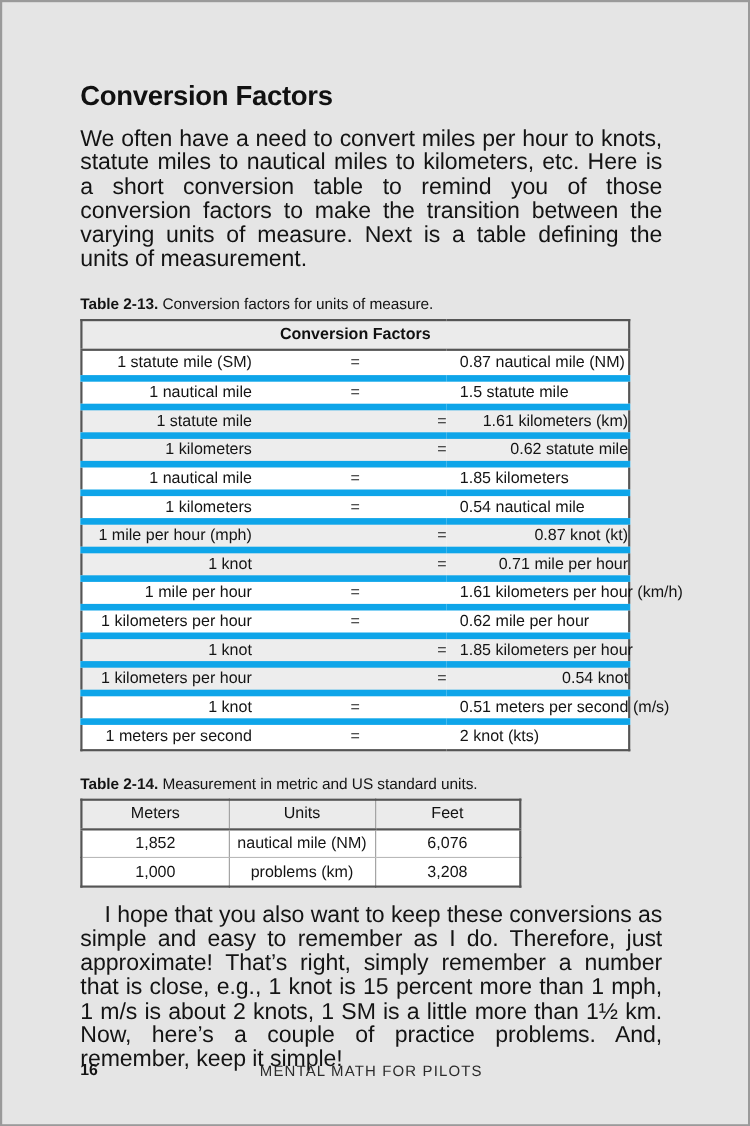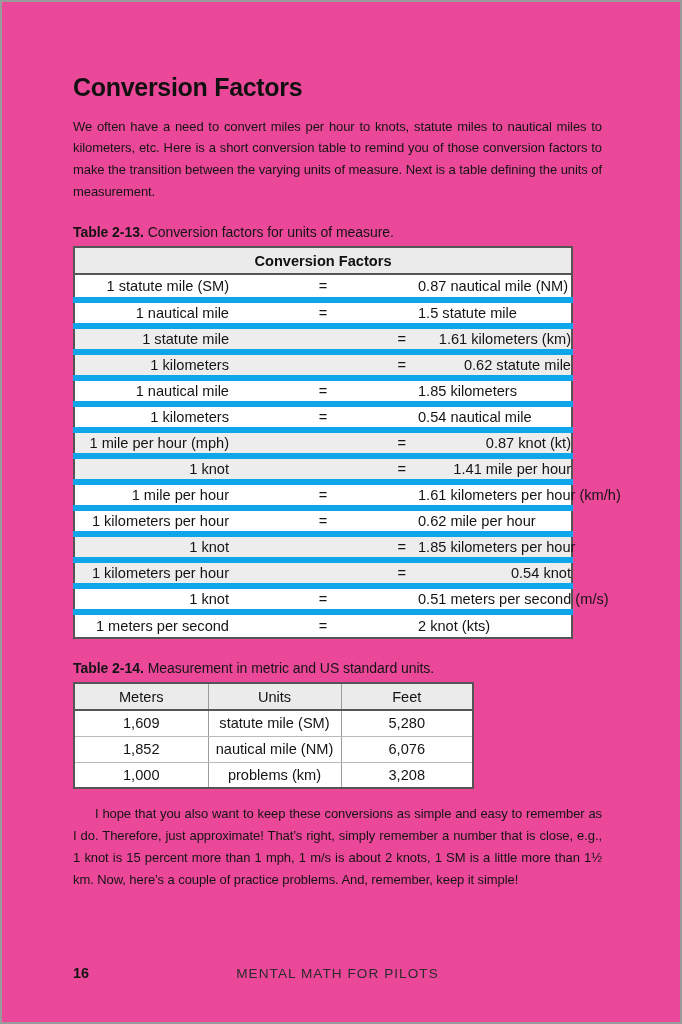--- a/index.html
+++ b/index.html
@@ -14,21 +14,21 @@
     font-family: "Liberation Sans", sans-serif;
     color: #1a1a1a;
     position: relative;
     overflow: hidden;
   }
   #page {
     position: absolute;
     left: 0; top: 0;
     width: 682px;
     height: 1024px;
-    background: #ec4899;
+    background: #e5e5e5;
     border: 2px solid #9a9a9a;
   }
   #content {
     position: absolute;
     left: 71px;
     top: 72px;
     width: 529px;
   }
 
   
@@ -36,21 +36,21 @@
     font-size: 25px;
     font-weight: bold;
     letter-spacing: -0.3px;
     margin: 0 0 14px 0;
     line-height: 1.1;
     color: #111111;
   }
 
   
   .body-par {
-    font-size: 13px;
+    font-size: 21px;
     line-height: 21.9px;
     margin: 0;
     text-align: justify;
     letter-spacing: -0.08px;
     color: #141414;
   }
   .body-par.indented { text-indent: 22px; }
 
   
   .table-caption {
@@ -223,21 +223,21 @@
             <td class="c-to">0.54 nautical mile</td>
           </tr>
           <tr class="row-body shaded">
             <td class="c-from">1 mile per hour (mph)</td>
             <td class="c-eq">=</td>
             <td class="c-to">0.87 knot (kt)</td>
           </tr>
           <tr class="row-body shaded">
             <td class="c-from">1 knot</td>
             <td class="c-eq">=</td>
-            <td class="c-to">1.41 mile per hour</td>
+            <td class="c-to">0.71 mile per hour</td>
           </tr>
           <tr class="row-body">
             <td class="c-from">1 mile per hour</td>
             <td class="c-eq">=</td>
             <td class="c-to">1.61 kilometers per hour (km/h)</td>
           </tr>
           <tr class="row-body">
             <td class="c-from">1 kilometers per hour</td>
             <td class="c-eq">=</td>
             <td class="c-to">0.62 mile per hour</td>
@@ -278,25 +278,20 @@
       </colgroup>
       <thead>
         <tr id="mu-head-row">
             <th>Meters</th>
             <th>Units</th>
             <th>Feet</th>
           </tr>
       </thead>
       <tbody id="mu-body">
           <tr>
-            <td>1,609</td>
-            <td>statute mile (SM)</td>
-            <td>5,280</td>
-          </tr>
-          <tr>
             <td>1,852</td>
             <td>nautical mile (NM)</td>
             <td>6,076</td>
           </tr>
           <tr>
             <td>1,000</td>
             <td>problems (km)</td>
             <td>3,208</td>
           </tr>
         </tbody>

